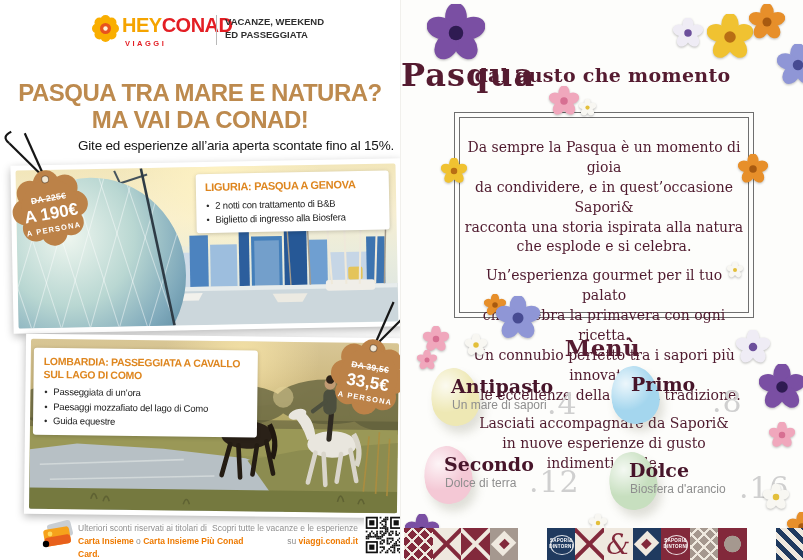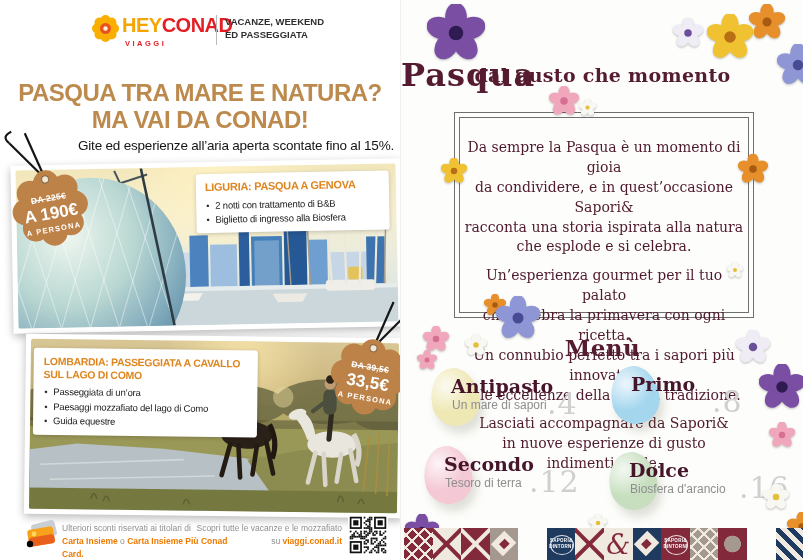--- a/index.html
+++ b/index.html
@@ -42,21 +42,21 @@
   .tag{position:absolute;width:90px;height:90px;}
   .tag1{left:-6px;top:-2px;transform:rotate(-9deg);}
   .tag2{left:298px;top:-6px;transform:rotate(9deg);}
   .tag svg{position:absolute;inset:0;width:90px;height:90px;overflow:visible;}
   .tag-txt{position:absolute;inset:0;display:flex;flex-direction:column;align-items:center;justify-content:center;
            padding-top:10px;color:#fff;text-align:center;}
   .t-from{font-size:8.5px;font-weight:bold;letter-spacing:.3px;text-decoration:line-through;}
   .t-price{font-size:17px;font-weight:bold;margin:1px 0;}
   .t-per{font-size:7.5px;font-weight:bold;letter-spacing:1.2px;}
 
-  .lfooter{position:absolute;left:0;top:514px;width:400px;height:46px;}
+  .lfooter{position:absolute;left:16px;top:514px;width:400px;height:46px;}
   .cards-ic{position:absolute;left:26px;top:4px;width:34px;height:32px;}
   .fb1{position:absolute;left:62px;top:8px;width:170px;font-size:8.5px;line-height:1.5;color:#8f8f8f;}
   .fb1 b,.fb2 b{color:#ee7a00;}
   .fb2{position:absolute;left:196px;top:8px;width:146px;font-size:8.5px;line-height:1.5;color:#8f8f8f;text-align:right;}
   .qr{position:absolute;left:348px;top:1px;width:40px;height:40px;background:#fff;}
 
   
   .pr{position:absolute;left:400px;top:0;width:403px;height:560px;background:#fdfdfb;border-left:1px solid #f1f0ec;
       font-family:"DejaVu Serif","Liberation Serif",serif;}
   .rtitle{position:absolute;left:0;top:32px;width:403px;text-align:left;color:#551b30;
@@ -379,21 +379,21 @@
           <rect x="2" y="18" width="26" height="9" rx="3" fill="#e8601c" transform="rotate(-10 15 18)"></rect>
           <circle cx="8" cy="16" r="2.4" fill="#ffd95e"></circle>
           <circle cx="4" cy="26" r="3.2" fill="#d33; "></circle>
         </svg>
       </span>
       <div class="fb1">
         <span style="display:block">Ulteriori sconti riservati ai titolari di</span>
         <span style="display:block"><b>Carta Insieme</b><span> o </span><b>Carta Insieme Più Conad Card.</b></span>
       </div>
       <div class="fb2">
-        <span style="display:block">Scopri tutte le vacanze e le mozzafiato</span>
+        <span style="display:block">Scopri tutte le vacanze e le esperienze</span>
         <span style="display:block"><span>su </span><b>viaggi.conad.it</b></span>
       </div>
       <span class="qr" id="qr"><svg viewBox="0 0 40 40">
             <rect width="40" height="40" fill="#fff"></rect>
             <rect x="1.7391304347826086" y="1.7391304347826086" width="12.17391304347826" height="12.17391304347826" fill="#111"></rect>
     <rect x="3.4782608695652173" y="3.4782608695652173" width="8.695652173913043" height="8.695652173913043" fill="#fff"></rect>
     <rect x="5.217391304347826" y="5.217391304347826" width="5.217391304347826" height="5.217391304347826" fill="#111"></rect>
             <rect x="26.08695652173913" y="1.7391304347826086" width="12.17391304347826" height="12.17391304347826" fill="#111"></rect>
     <rect x="27.82608695652174" y="3.4782608695652173" width="8.695652173913043" height="8.695652173913043" fill="#fff"></rect>
     <rect x="29.565217391304348" y="5.217391304347826" width="5.217391304347826" height="5.217391304347826" fill="#111"></rect>
@@ -557,21 +557,21 @@
       <span class="num">.4</span>
     </div>
     <div class="mi mi-primo">
       <span class="egg" style="background: radial-gradient(circle at 35% 28%, rgba(255, 255, 255, 0.8), rgba(255, 255, 255, 0) 52%), rgb(164, 214, 238);"></span>
       <div class="nm">Primo</div>
       <span class="num">.8</span>
     </div>
     <div class="mi mi-secondo">
       <span class="egg" style="background: radial-gradient(circle at 35% 28%, rgba(255, 255, 255, 0.8), rgba(255, 255, 255, 0) 52%), rgb(244, 200, 213);"></span>
       <div class="nm">Secondo</div>
-      <div class="ds">Tesoro di terra</div>
+      <div class="ds">Dolce di terra</div>
       <span class="num">.12</span>
     </div>
     <div class="mi mi-dolce">
       <span class="egg" style="background: radial-gradient(circle at 35% 28%, rgba(255, 255, 255, 0.8), rgba(255, 255, 255, 0) 52%), rgb(199, 223, 191);"></span>
       <div class="nm">Dolce</div>
       <div class="ds">Biosfera d'arancio</div>
       <span class="num">.16</span>
     </div>
 
     <i class="flower" style="left:26px;top:4px;width:58px;height:58px"><svg viewBox="0 0 40 40">

